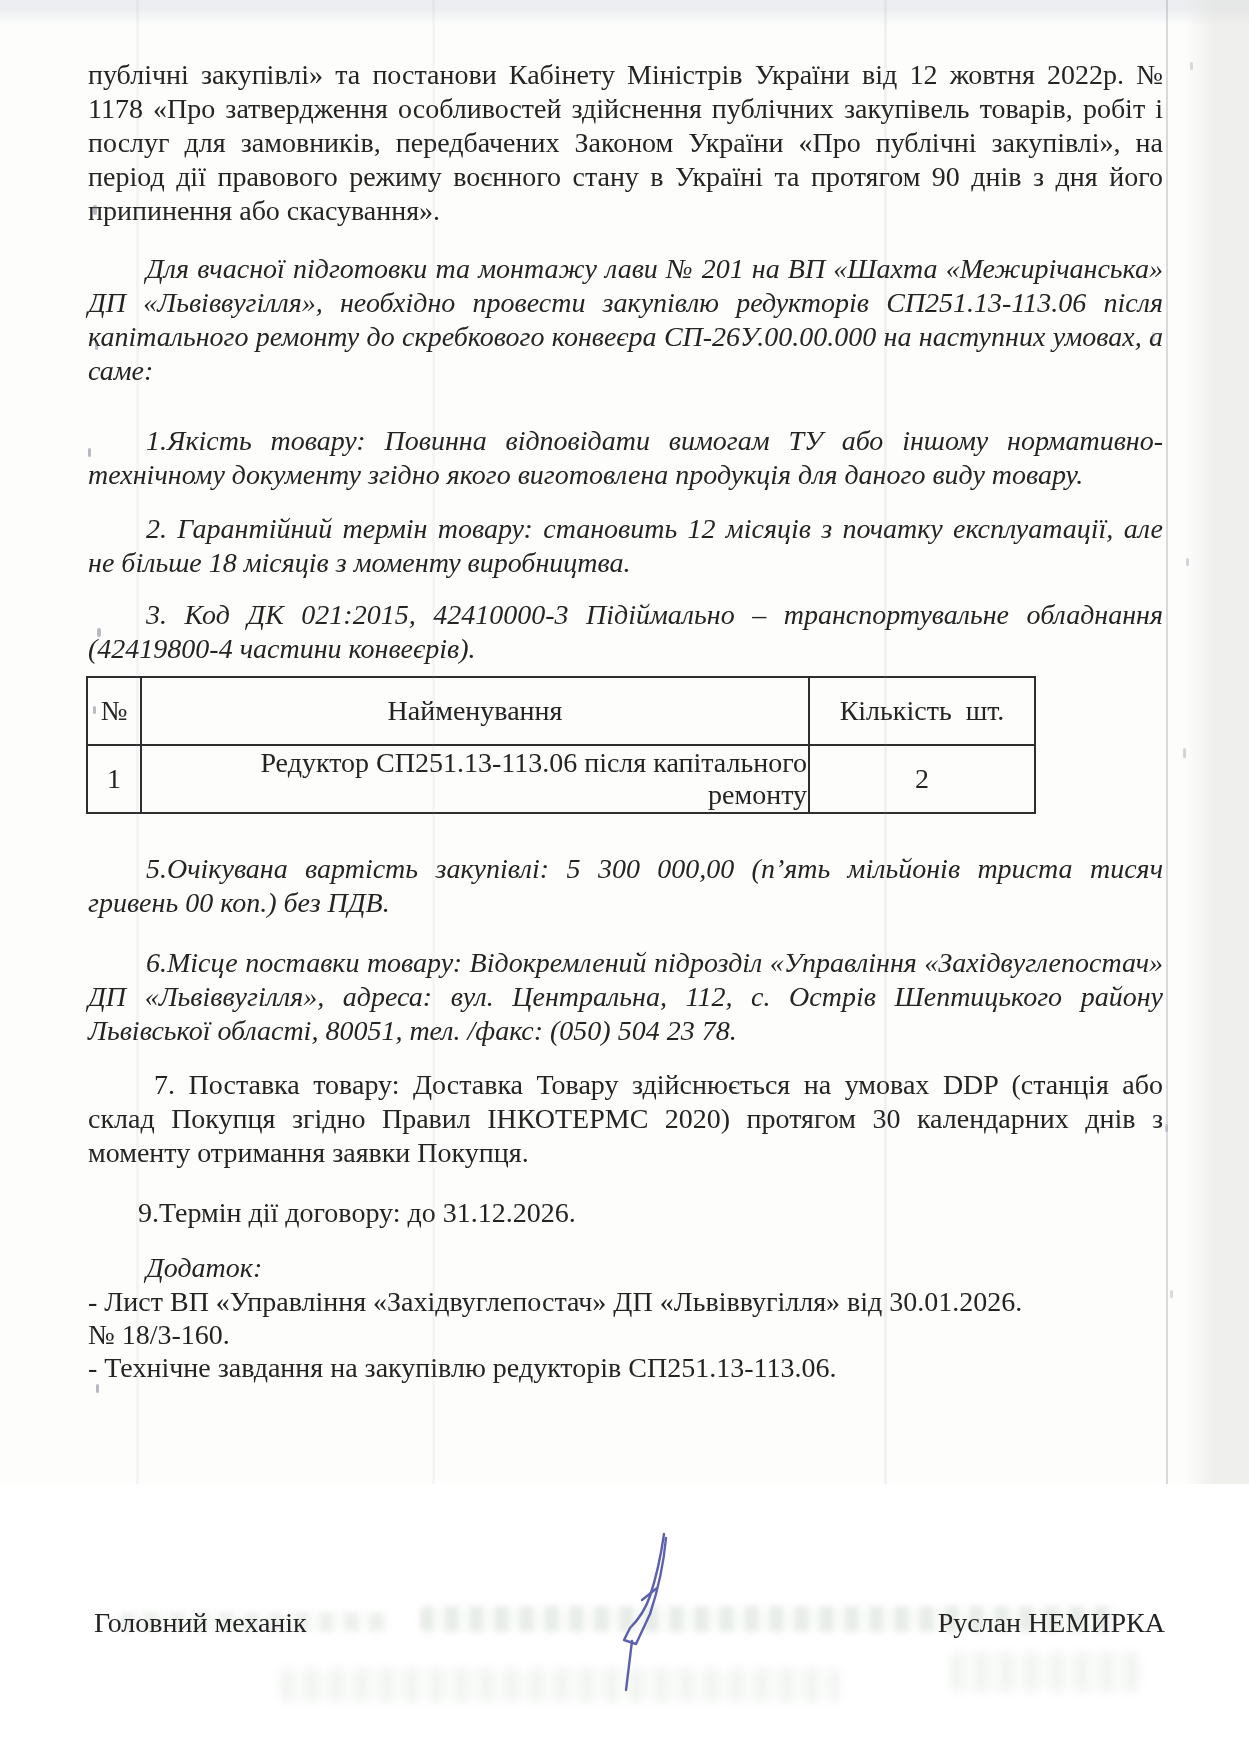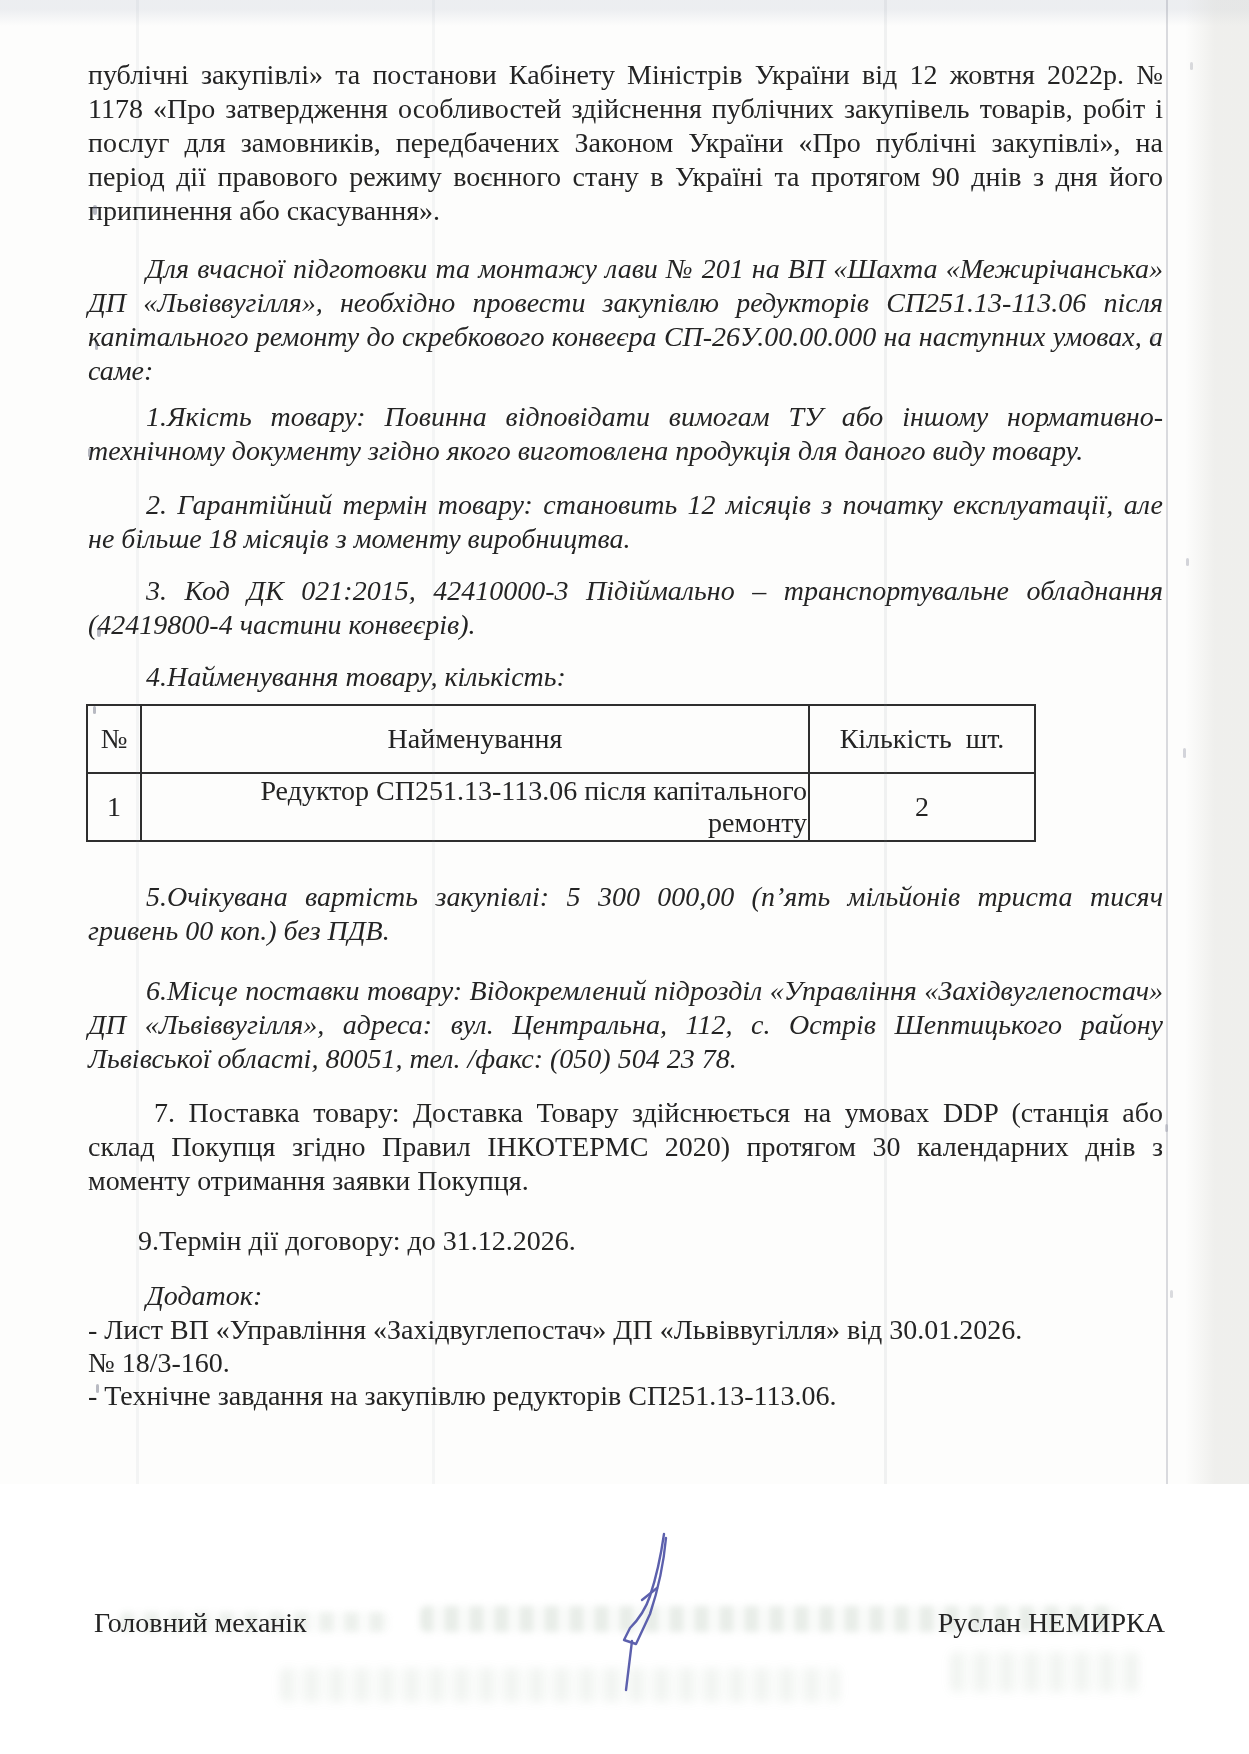--- a/index.html
+++ b/index.html
@@ -13,21 +13,21 @@
     padding:58px 86px 0 88px;
     color:#242424;
     background:
       linear-gradient(90deg, rgba(0,0,0,0) 0 1185px, rgba(222,222,218,0.45) 1215px 1249px),
       linear-gradient(180deg, rgba(205,210,220,0.35) 0 9px, rgba(255,255,255,0) 26px),
       #fdfdfc;
   }
   p{margin:0;font-size:28px;line-height:34px;text-align:justify;}
   .ind{text-indent:58px;font-style:italic;}
   .p2{margin-top:24px;}
-  .it1{margin-top:12px;}
+  .it1{margin-top:36px;}
   .it2{margin-top:20px;}
   .it3{margin-top:18px;}
   .it4{margin-top:18px;}
   .it5{margin-top:38px;}
   .it6{margin-top:26px;}
   .it7{margin-top:20px;text-indent:66px;}
   .it8{margin-top:18px;}
   .it9{margin-top:26px;text-indent:50px;}
   table.goods{
     border-collapse:collapse;table-layout:fixed;
@@ -94,21 +94,20 @@
   <div class="ghost" style="left:420px;top:1606px;width:700px;height:26px;"></div>
   <div class="ghost" style="left:120px;top:1612px;width:270px;height:20px;opacity:.8;"></div>
   <div class="ghost light" style="left:280px;top:1668px;width:560px;height:34px;"></div>
   <div class="ghost light" style="left:950px;top:1652px;width:190px;height:40px;"></div>
 
   <p class="p1">публічні закупівлі» та постанови Кабінету Міністрів України від 12 жовтня 2022р. № 1178 «Про затвердження особливостей здійснення публічних закупівель товарів, робіт і послуг для замовників, передбачених Законом України «Про публічні закупівлі», на період дії правового режиму воєнного стану в Україні та протягом 90 днів з дня його припинення або скасування».</p>
   <p class="p2 ind">Для вчасної підготовки та монтажу лави № 201 на ВП «Шахта «Межирічанська» ДП «Львіввугілля», необхідно провести закупівлю редукторів СП251.13-113.06 після капітального ремонту до скребкового конвеєра СП-26У.00.00.000 на наступних умовах, а саме:</p>
   <p class="it1 ind">1.Якість товару: Повинна відповідати вимогам ТУ або іншому нормативно-технічному документу згідно якого виготовлена продукція для даного виду товару.</p>
   <p class="it2 ind">2. Гарантійний термін товару: становить 12 місяців з початку експлуатації, але не більше 18 місяців з моменту виробництва.</p>
   <p class="it3 ind">3. Код ДК 021:2015, 42410000-3 Підіймально – транспортувальне обладнання (42419800-4 частини конвеєрів).</p>
-  <p class="it4 ind">4.Найменування товару, кількість:</p>
 
   <table class="goods">
     <colgroup>
       <col class="col-num">
         <col class="col-name">
         <col class="col-qty">
     </colgroup>
     <thead>
       <tr>
         <th>№</th>

